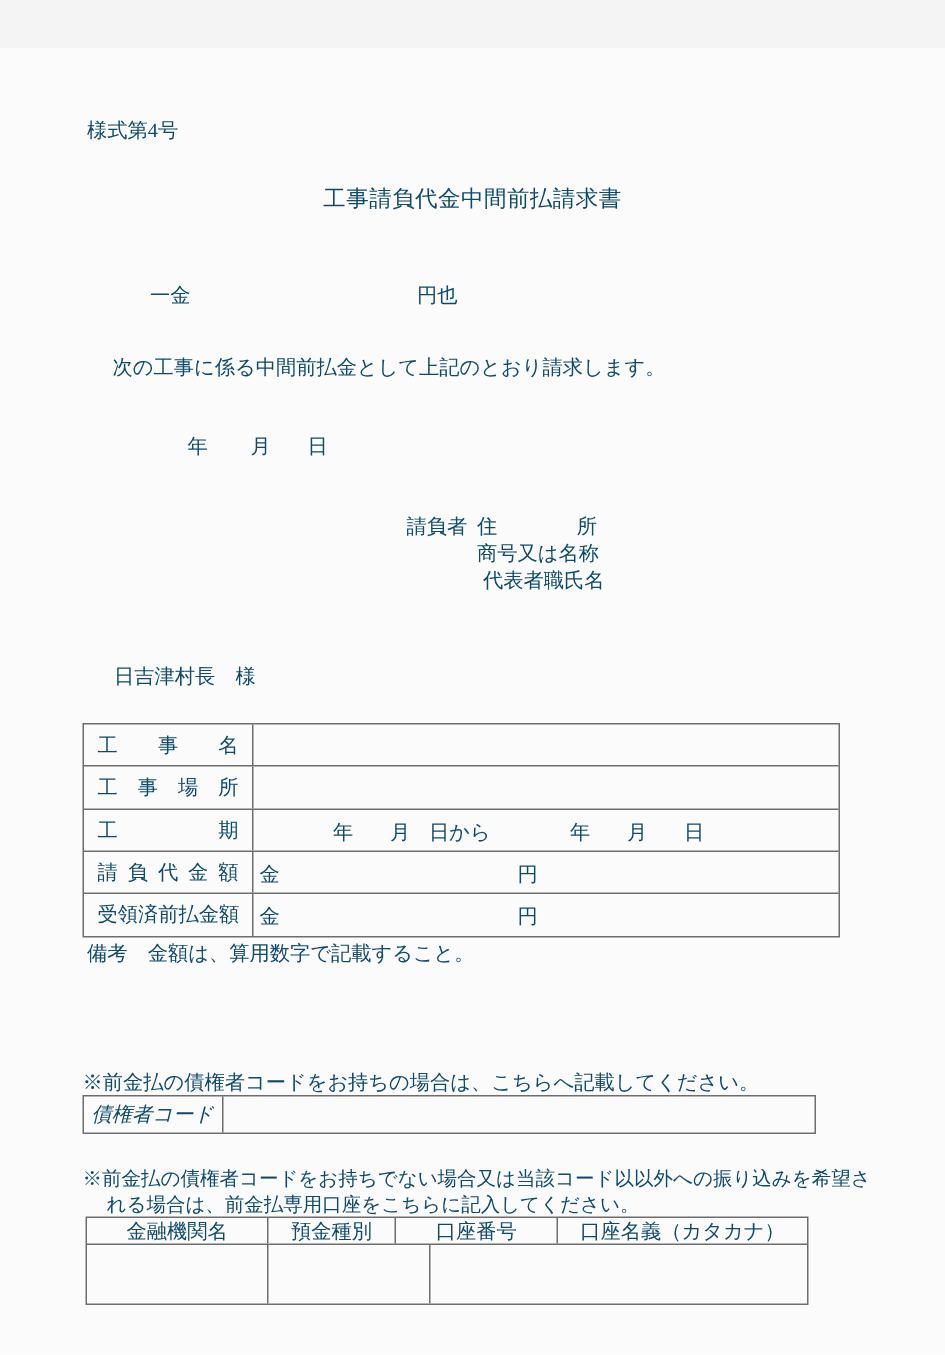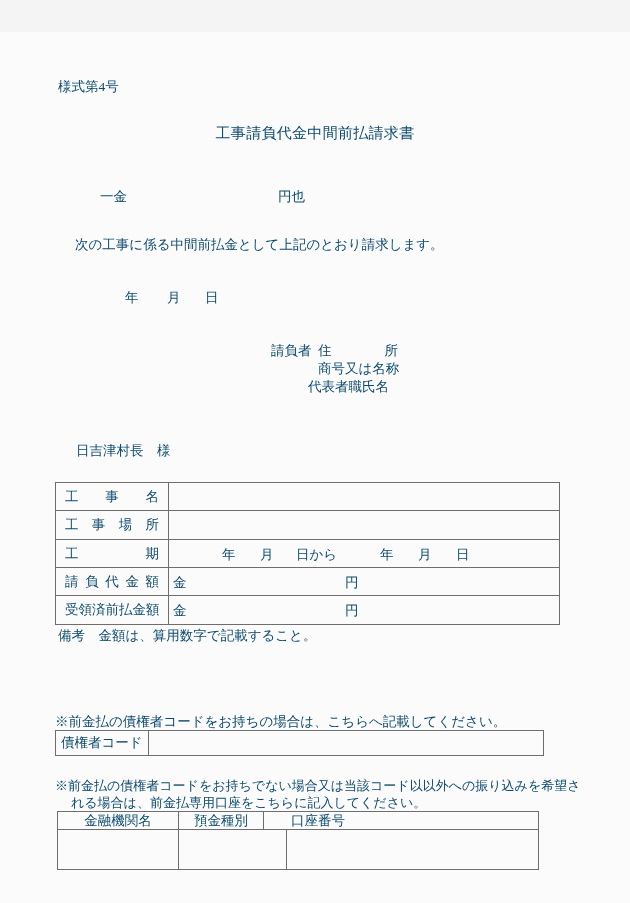--- a/index.html
+++ b/index.html
@@ -58,21 +58,21 @@
   <span class="abs" style="left:125px;top:258px;">年</span>
   <span class="abs" style="left:167px;top:258px;">月</span>
   <span class="abs" style="left:205px;top:258px;">日</span>
 
   <span class="abs" style="left:271px;top:311px;">請負者</span>
   <span class="abs" style="left:318px;top:311px;width:80px;" data-justify="">
       <span>住</span>
       <span>所</span>
     </span>
   <span class="abs" style="left:318px;top:329px;">商号又は名称</span>
-  <span class="abs" style="left:308px;top:347px;text-align:right;">代表者職氏名</span>
+  <span class="abs" style="left:322px;top:347px;text-align:right;">代表者職氏名</span>
 
   <div class="abs" style="left:76px;top:411px;">日吉津村長　様</div>
 
   <div class="tbl" style="left:55px;top:450px;width:505px;">
     <div class="row" style="height:28px;">
       <div class="cell lblcell" style="width:113px;">
         <span data-justify="">
             <span>工</span>
             <span>事</span>
             <span>名</span>
@@ -94,21 +94,21 @@
     <div class="row" style="height:28px;">
       <div class="cell lblcell" style="width:113px;">
         <span data-justify="">
             <span>工</span>
             <span>期</span>
           </span>
       </div>
       <div class="cell valcell">
         <span class="vmid" style="left:53px;">年</span>
         <span class="vmid" style="left:91px;">月</span>
-        <span class="vmid" style="left:127px;">日から</span>
+        <span class="vmid" style="left:117px;">日から</span>
         <span class="vmid" style="left:211px;">年</span>
         <span class="vmid" style="left:249px;">月</span>
         <span class="vmid" style="left:287px;">日</span>
       </div>
     </div>
     <div class="row" style="height:28px;">
       <div class="cell lblcell" style="width:113px;">
         <span data-justify="">
             <span>請</span>
             <span>負</span>
@@ -141,33 +141,34 @@
     </div>
   </div>
 
   <div class="abs" style="left:58px;top:596px;">備考　金額は、算用数字で記載すること。</div>
 
 
   <div class="abs" style="left:55px;top:682px;">※前金払の債権者コードをお持ちの場合は、こちらへ記載してください。</div>
 
   <div class="tbl" style="left:55px;top:698px;width:489px;">
     <div class="row" style="height:24px;">
-      <div class="cell lblcell" style="width:93px;padding:0 5px;">債権者コード</div>
+      <div class="cell lblcell" style="width:93px;padding:0 5px;font-style:italic;">債権者コード</div>
       <div class="cell valcell"></div>
     </div>
   </div>
 
   <div class="abs note" style="left:55px;top:747px;">※前金払の債権者コードをお持ちでない場合又は当該コード以以外への振り込みを希望さ</div>
   <div class="abs note" style="left:71px;top:764px;">れる場合は、前金払専用口座をこちらに記入してください。</div>
 
   <div class="tbl btbl" style="left:57px;top:779px;width:482px;">
     <div class="hrow" style="height:18px;">
       <div class="bcell" style="width:121px;">金融機関名</div>
       <div class="bcell" style="width:85px;">預金種別</div>
       <div class="bcell" style="width:108px;">口座番号</div>
+      <div class="bcell" style="flex:1;">口座名義（カタカナ）</div>
     </div>
     <div class="drow" style="height:39px;">
       <div class="bcell" style="width:121px;"></div>
       <div class="bcell" style="width:108px;"></div>
       <div class="bcell" style="flex:1;"></div>
     </div>
   </div>
 
 </div>
 

